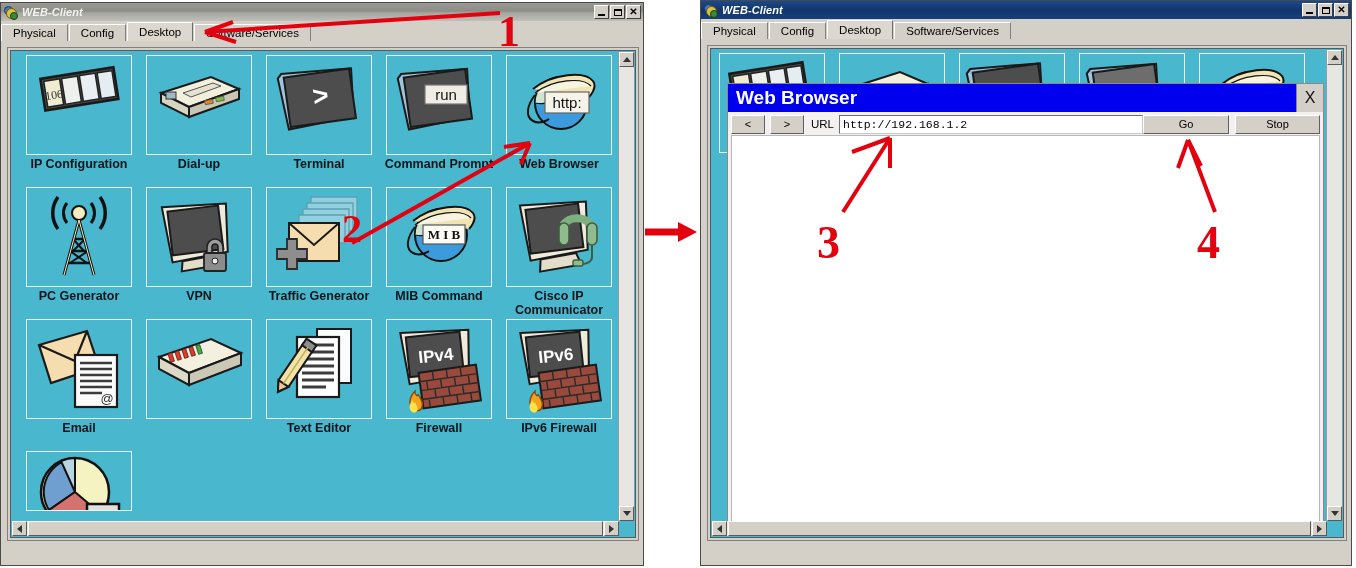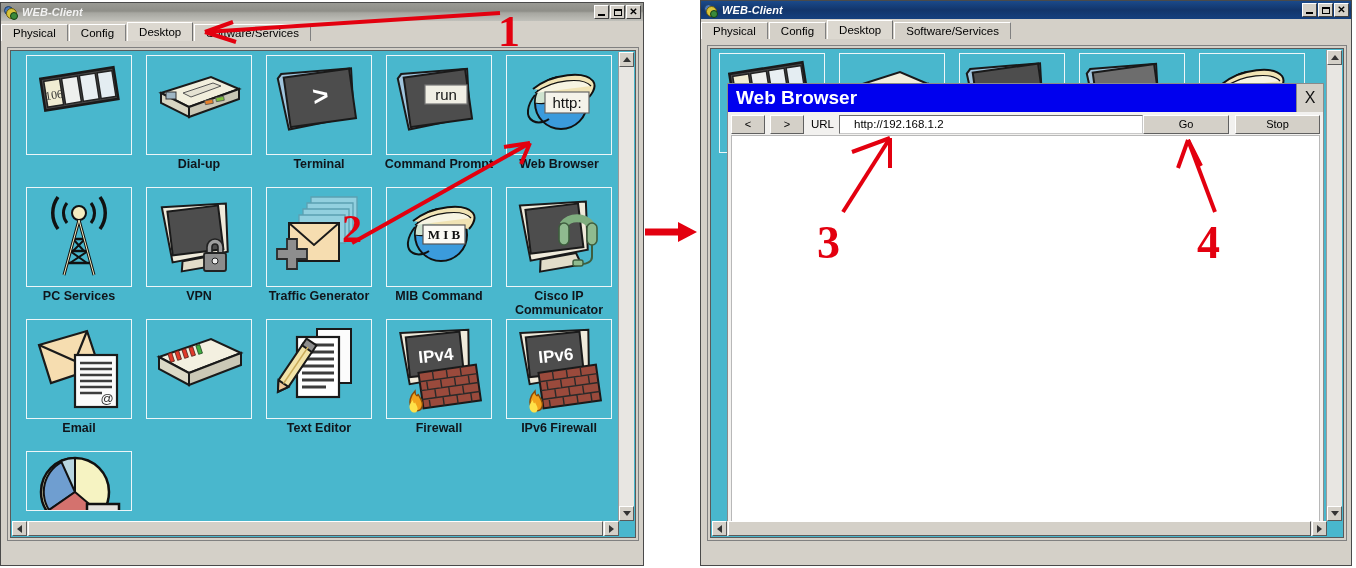--- a/index.html
+++ b/index.html
@@ -62,21 +62,21 @@
   
   .wb-dialog{position:absolute;left:16px;top:34px;width:597px;height:444px;background:#f2f1ef;border:1px solid #8a8a8a;box-sizing:border-box;}
   .wb-title{height:28px;background:#0000ee;display:flex;align-items:center;padding-left:8px;box-sizing:border-box;}
   .wb-title .t{font-size:19px;font-weight:bold;color:#ffffff;font-family:"Liberation Sans",sans-serif;}
   .wb-close{margin-left:auto;width:27px;height:28px;background:#d4d0c8;border-left:1px solid #8a8a8a;display:flex;align-items:center;justify-content:center;font-size:16px;color:#111;box-sizing:border-box;}
   .wb-toolbar{height:22px;display:flex;align-items:center;padding:2px 3px 0 3px;box-sizing:border-box;background:#f2f1ef;}
   .tbtn{height:19px;background:#d4d0c8;border-top:1px solid #ffffff;border-left:1px solid #ffffff;border-right:1px solid #606060;border-bottom:1px solid #606060;
         font-size:11px;display:flex;align-items:center;justify-content:center;color:#000;box-sizing:border-box;}
   .tbtn.nav{width:34px;margin-right:5px;}
   .urllabel{font-size:11.5px;color:#000;margin:0 5px 0 2px;}
-  .urlbox{flex:1;height:19px;background:#ffffff;border:1px solid #6e6e6e;border-right-color:#c8c8c8;border-bottom-color:#c8c8c8;display:flex;align-items:center;padding-left:14px;font-size:11.5px;color:#000;box-sizing:border-box;}
+  .urlbox{flex:1;height:19px;background:#ffffff;border:1px solid #6e6e6e;border-right-color:#c8c8c8;border-bottom-color:#c8c8c8;display:flex;align-items:center;padding-left:3px;font-size:11.5px;color:#000;box-sizing:border-box;font-family:Liberation Mono, monospace;}
   .tbtn.go{width:86px;}
   .tbtn.stop{width:85px;margin-left:6px;}
   .wb-content{position:absolute;left:3px;right:3px;top:51px;bottom:3px;background:#ffffff;border:1px solid #b8b8b8;box-sizing:border-box;}
 
   
   .anno{position:absolute;color:#e3000f;font-weight:bold;font-family:"Liberation Serif",serif;}
   svg.ovl{position:absolute;left:0;top:0;width:1356px;height:568px;pointer-events:none;}
 
   
   .ic{width:96px;height:92px;}
@@ -130,20 +130,21 @@
                 <g transform="rotate(-9 48 34)">
                   <rect x="12" y="14" width="74" height="32" fill="#4a4a4a" stroke="#1a1a1a" stroke-width="2.5"></rect>
                   <rect x="15" y="17" width="16" height="26" fill="#f0ecd2" stroke="#222" stroke-width="1.5"></rect>
                   <rect x="33" y="17" width="16" height="26" fill="#eef0ee" stroke="#222" stroke-width="1.5"></rect>
                   <rect x="51" y="17" width="16" height="26" fill="#e9eff2" stroke="#222" stroke-width="1.5"></rect>
                   <rect x="69" y="17" width="15" height="26" fill="#e4edf2" stroke="#222" stroke-width="1.5"></rect>
                   <text x="23" y="36" font-size="12" font-family="Liberation Serif, serif" fill="#333" text-anchor="middle">106</text>
                 </g>
               </svg>
             </div>
+            <div class="lbl">IP Configuration</div>
           </div>
 
           <div class="cell">
             <div class="frame">
               <svg class="ic" viewBox="0 0 96 92">
                 <polygon points="10,34 60,18 88,30 38,48" fill="#f2efdd" stroke="#1a1a1a" stroke-width="2"></polygon>
                 <polygon points="10,34 38,48 38,58 10,44" fill="#d8d5c2" stroke="#1a1a1a" stroke-width="2"></polygon>
                 <polygon points="38,48 88,30 88,40 38,58" fill="#c9c6b4" stroke="#1a1a1a" stroke-width="2"></polygon>
                 <rect x="15" y="33" width="10" height="7" fill="#9fb6c4" stroke="#333" stroke-width="1"></rect>
                 <polygon points="32,34 62,24 70,27 40,38" fill="#e5e2d2" stroke="#555" stroke-width="1"></polygon>
@@ -203,21 +204,21 @@
                 <path d="M36 12a16 16 0 0 0 0 20" fill="none" stroke="#111" stroke-width="3"></path>
                 <path d="M60 12a16 16 0 0 1 0 20" fill="none" stroke="#111" stroke-width="3"></path>
                 <path d="M27 6a27 27 0 0 0 0 32" fill="none" stroke="#111" stroke-width="3.5"></path>
                 <path d="M69 6a27 27 0 0 1 0 32" fill="none" stroke="#111" stroke-width="3.5"></path>
                 <path d="M48 29 L33 84 M48 29 L63 84" stroke="#111" stroke-width="3" fill="none"></path>
                 <path d="M42 48h12 M39 60h18 M36 72h24" stroke="#111" stroke-width="2.5"></path>
                 <path d="M42 48 L53 60 M54 48 L42 60 M39 60 L56 72 M57 60 L39 72" stroke="#111" stroke-width="2" fill="none"></path>
                 <path d="M48 29 L33 84 M48 29 L63 84" stroke="#f4edc0" stroke-width="1" fill="none"></path>
               </svg>
             </div>
-            <div class="lbl">PC Services</div>
+            <div class="lbl">PC Generator</div>
           </div>
 
           <div class="cell">
             <div class="frame">
               <svg class="ic" viewBox="0 0 96 92">
                 <g transform="rotate(-7 48 40)">
                   <polygon points="14,12 78,16 74,64 18,68" fill="#efeada" stroke="#1a1a1a" stroke-width="2"></polygon>
                   <rect x="19" y="17" width="51" height="44" fill="#4d4d4d" stroke="#1a1a1a" stroke-width="2"></rect>
                   <polygon points="28,68 64,66 68,76 26,78" fill="#e3ddc9" stroke="#1a1a1a" stroke-width="2"></polygon>
                 </g>

